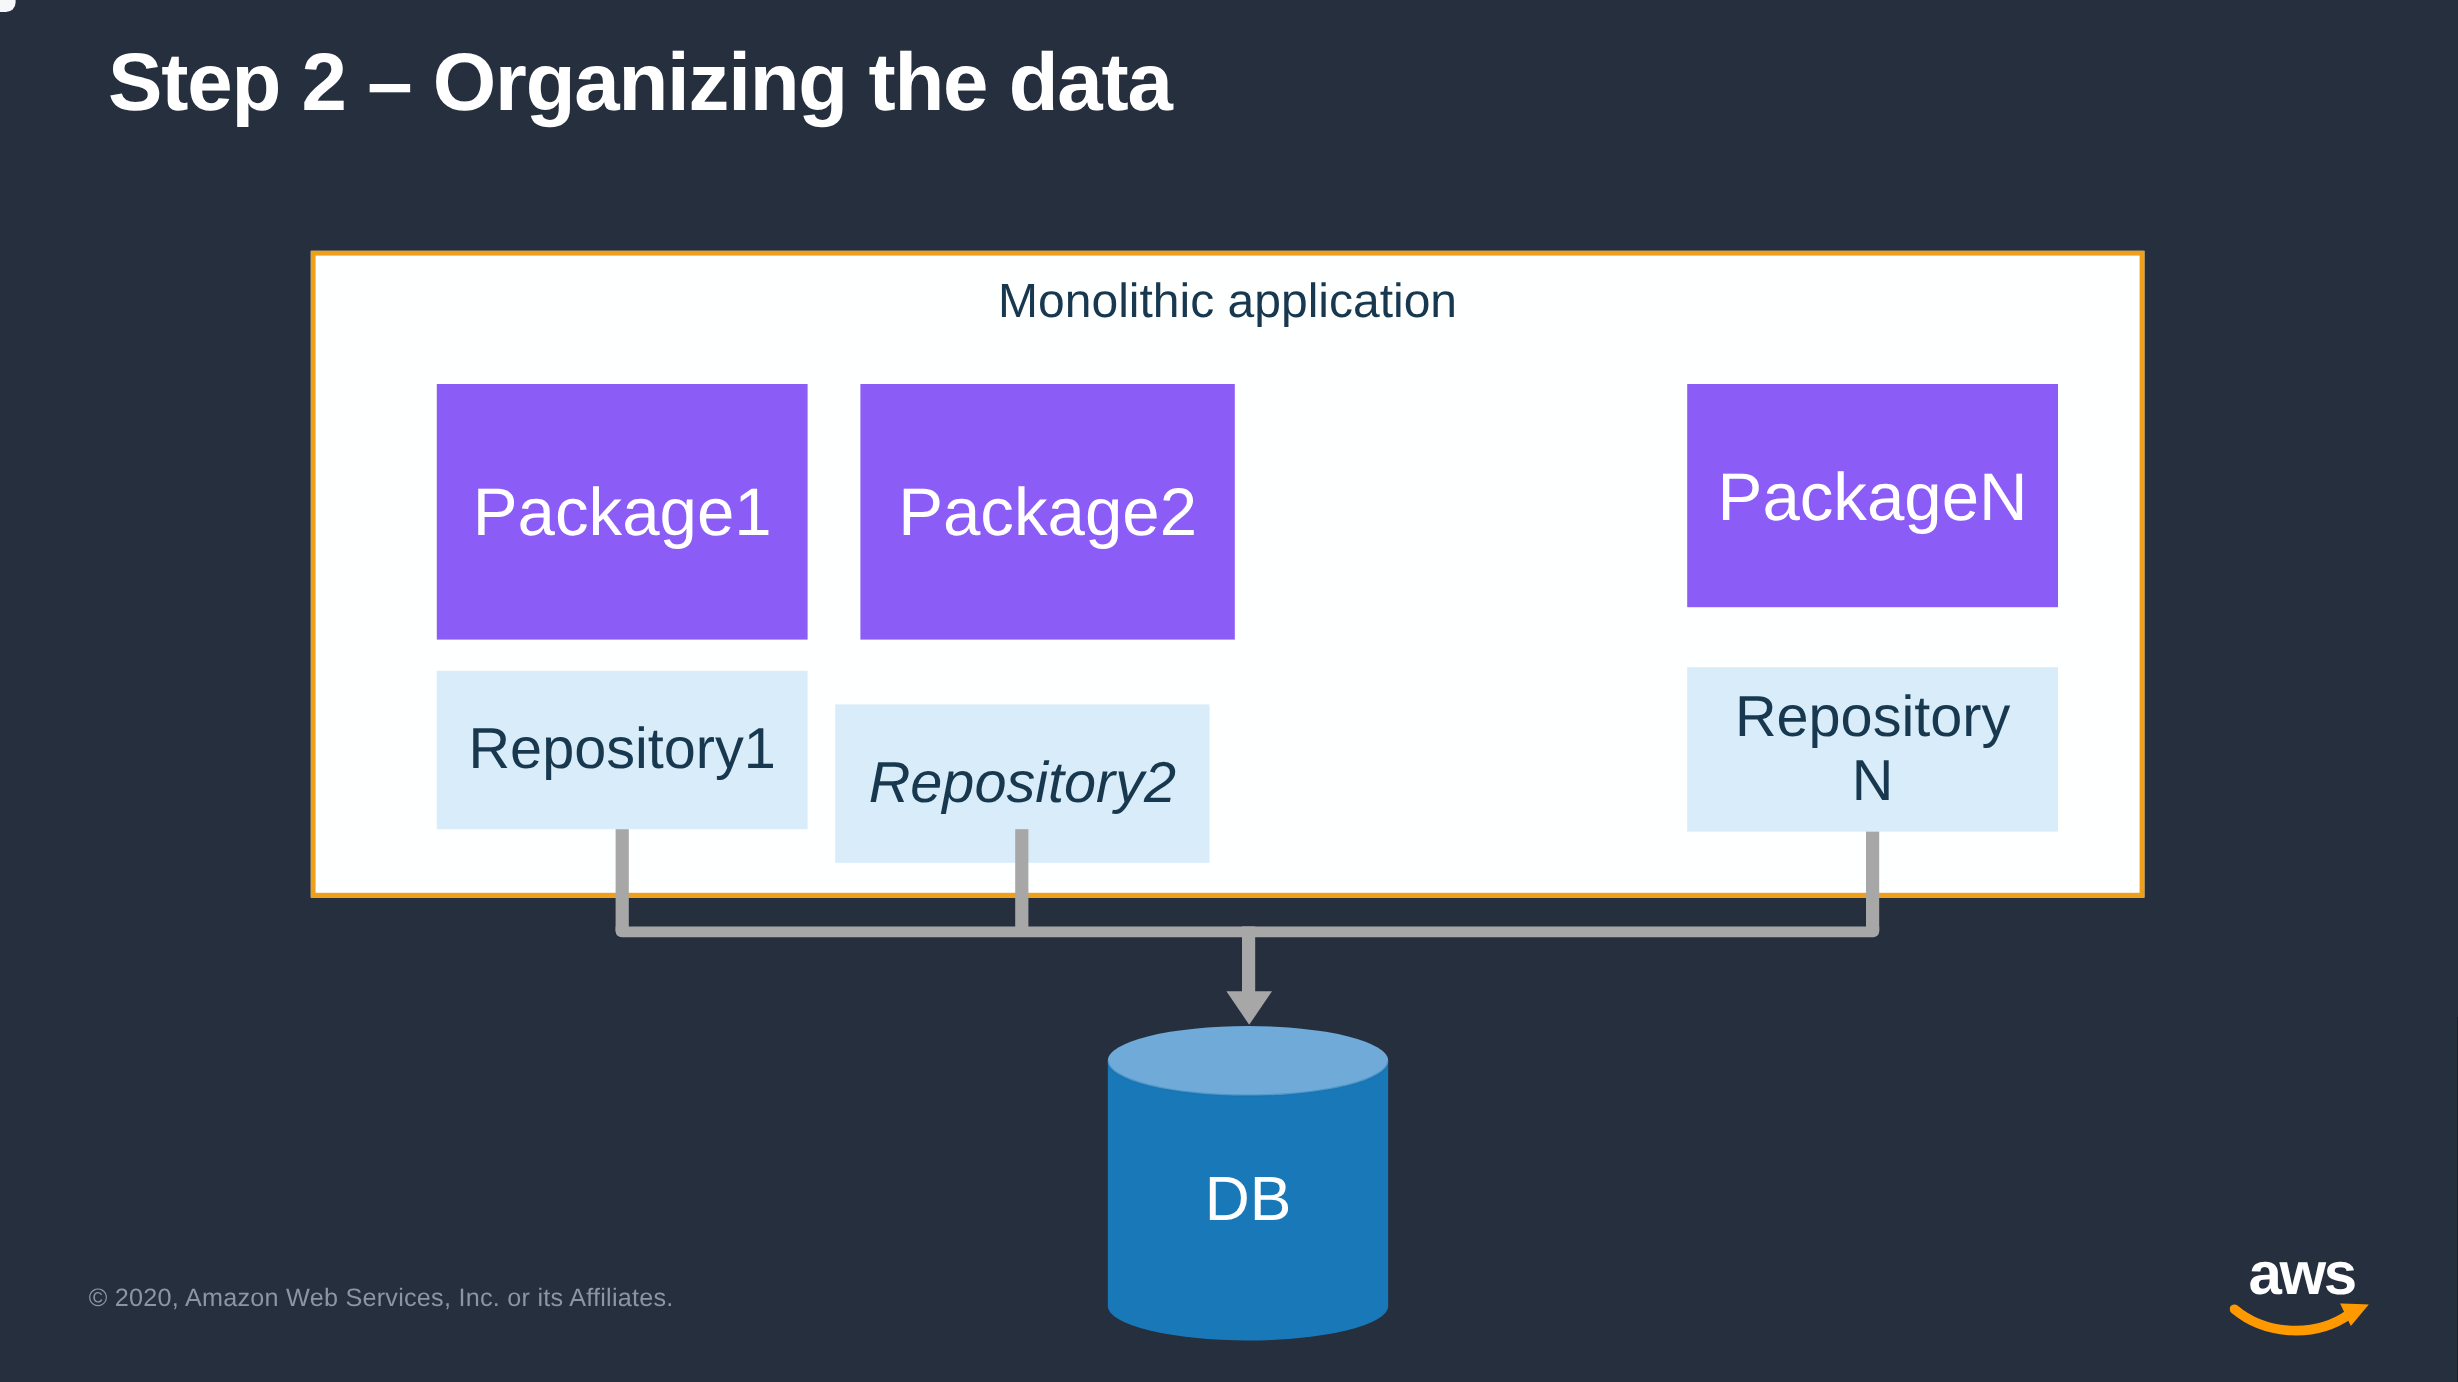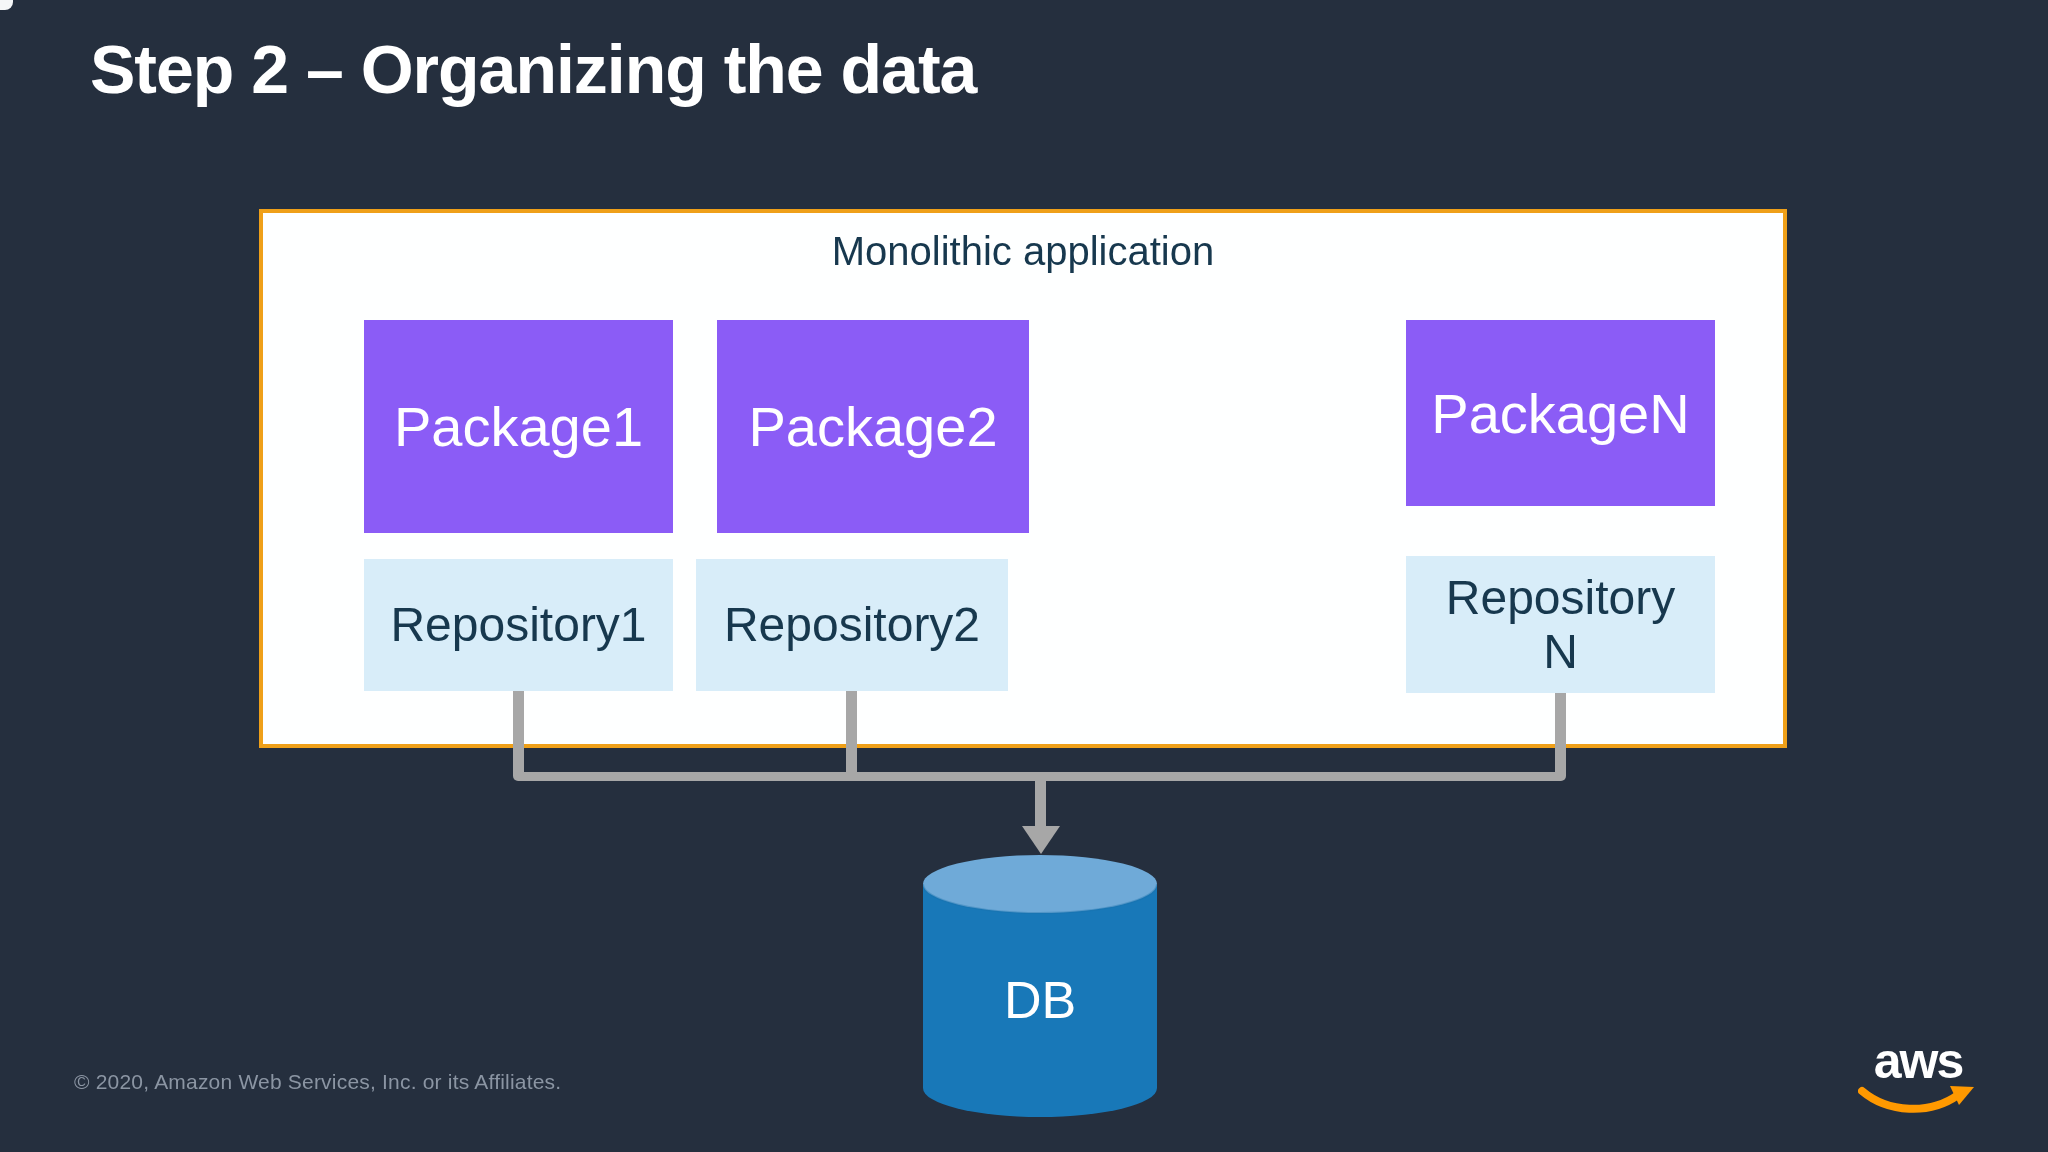--- a/index.html
+++ b/index.html
@@ -73,21 +73,21 @@
     color: #17384E;
     font-size: 48px;
     display: flex;
     align-items: center;
     justify-content: center;
     text-align: center;
     line-height: 1.12;
     white-space: nowrap;
   }
   .repo-1 { left: 364px;  top: 559px; width: 309px; height: 132px; }
-  .repo-2 { left: 696px;  top: 559px; width: 312px; height: 132px; }
+  .repo-2 { left: 696px;  top: 587px; width: 312px; height: 132px; font-style: italic; }
   .repo-n { left: 1406px; top: 556px; width: 309px; height: 137px; white-space: pre-line; }
   .connector {
     position: absolute;
     background: #A7A7A7;
   }
   .stub-1 { left: 513px;  top: 691px; width: 11px; height: 85px; }
   .stub-2 { left: 846px;  top: 691px; width: 11px; height: 85px; }
   .stub-n { left: 1555px; top: 693px; width: 11px; height: 83px; }
   .hline  { left: 513px;  top: 772px; width: 1053px; height: 9px; border-radius: 0 0 5px 5px; }
   .shaft  { left: 1035px; top: 772px; width: 11px; height: 58px; }

